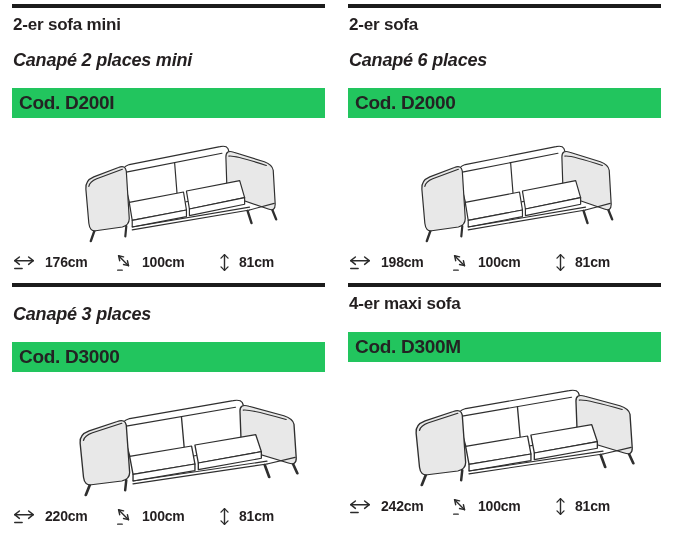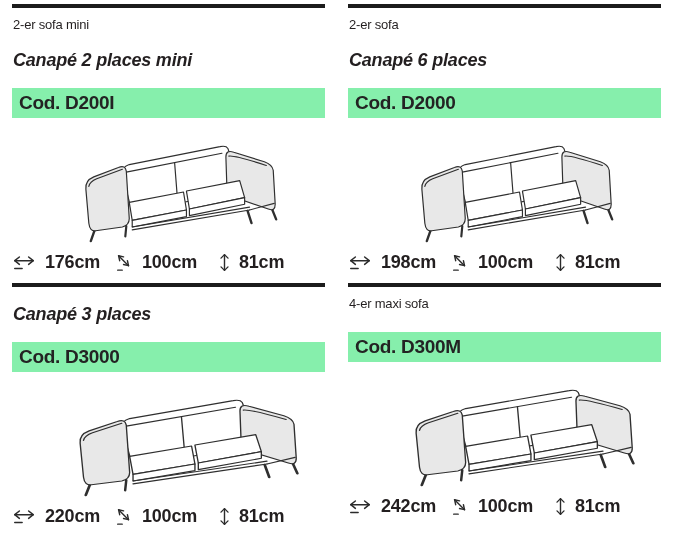--- a/index.html
+++ b/index.html
@@ -15,31 +15,31 @@
     padding: 4px 12px 0 12px;
     display: grid;
     grid-template-columns: 313px 313px;
     column-gap: 23px;
     grid-template-rows: 279px 273px;
   }
   .quad { overflow: hidden; }
   .rule { height: 4px; background: #1c1c1c; }
   .title {
     margin: 9px 0 0 1px; height: 16px;
-    font-size: 13px; font-weight: 400; letter-spacing: -0.2px;
+    font-size: 17px; font-weight: 700; letter-spacing: -0.2px;
     line-height: 16px;
   }
   .subtitle {
     margin: 19px 0 0 1px; height: 16px;
     font-size: 18px; font-weight: 700; font-style: italic; letter-spacing: -0.2px;
     line-height: 16px;
   }
   .codebar {
     margin-top: 20px; height: 30px;
-    background: #86efac;
+    background: #22c55e;
     display: flex; align-items: center;
     padding-left: 7px; box-sizing: border-box;
   }
   .codebar span {
     font-size: 19px; font-weight: 700; letter-spacing: -0.3px; color: #232323;
   }
   .art {
     height: 122px; margin-top: 4px;
     display: flex; align-items: flex-end; justify-content: center;
     padding-left: 28px; box-sizing: border-box;
@@ -51,21 +51,21 @@
   .dims {
     margin-top: 6px; height: 24px;
     display: flex; align-items: center;
   }
   .dim { display: flex; align-items: center; }
   .dim-w { width: 103px; }
   .dim-d { width: 104px; text-align: center; }
   .ic { display: inline-flex; margin-right: 9px; }
   .ic svg { display: block; }
   .dim-label {
-    font-size: 18px; font-weight: 700; letter-spacing: -0.2px;
+    font-size: 14px; font-weight: 700; letter-spacing: -0.2px;
   }
 </style>
 </head>
 <body>
 
 <div class="page">
 
   <section class="quad">
     <div class="rule"></div>
     <h2 class="title">2-er sofa mini</h2>

